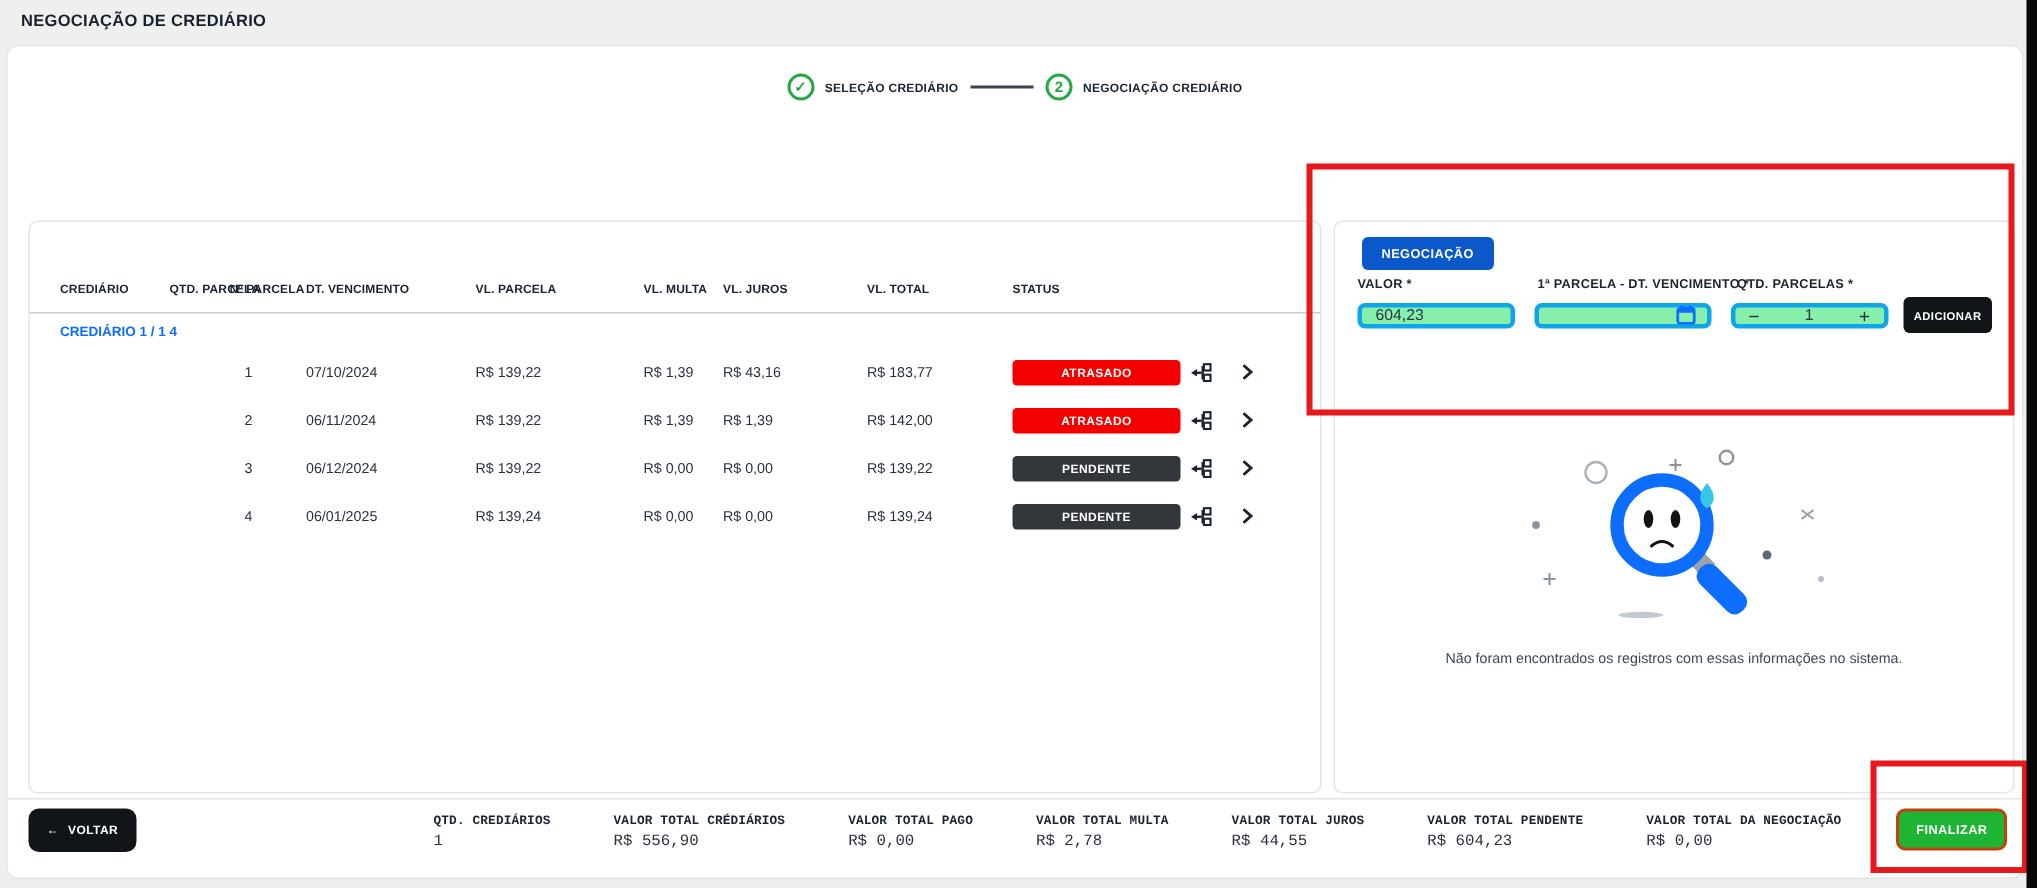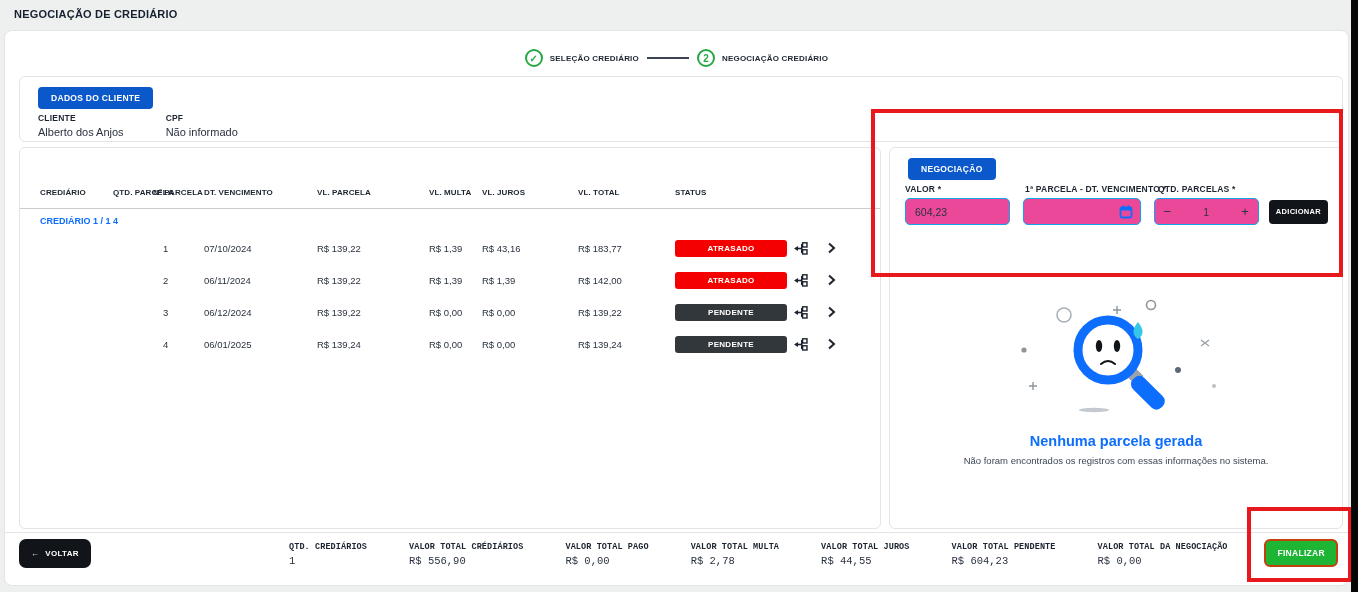--- a/index.html
+++ b/index.html
@@ -43,21 +43,21 @@
   .td { font-size:9.5px; color:#2a3240; white-space:nowrap; }
   .td-num { padding-left:10px; }
   .status-badge { width:112px; height:17px; border-radius:3px; color:#fff; font-size:8px; font-weight:bold; letter-spacing:.3px; display:flex; align-items:center; justify-content:center; }
   .row-icon { width:16px; height:16px; display:flex; align-items:center; justify-content:center; cursor:pointer; }
 
   
   .nego-form { position:absolute; left:15px; top:36px; right:14px; }
   .nego-labels { display:flex; }
   .nego-label { font-size:8.5px; font-weight:bold; letter-spacing:.2px; color:#1c2430; white-space:nowrap; }
   .nego-inputs { display:flex; margin-top:4px; align-items:center; }
-  .inp { border:1px solid #0ea5e9; border-radius:5px; height:27px; background:#ec4899; display:flex; align-items:center; }
+  .inp { border:3px solid #0ea5e9; border-radius:5px; height:17px; background:#86efac; display:flex; align-items:center; }
   .inp input { border:none; outline:none; font-family:"Liberation Sans",sans-serif; font-size:10.5px; color:#2a3240; width:100%; padding:0 9px; background:transparent; }
   .inp-valor { width:107px; }
   .inp-date { width:120px; margin-left:13px; }
   .qty-box { width:107px; margin-left:13px; display:flex; align-items:center; justify-content:space-between; padding:0 9px; }
   .qty-btn { font-size:13px; color:#2a3240; cursor:pointer; line-height:1; background:none; border:none; font-family:inherit; }
   .qty-val { font-size:10.5px; color:#2a3240; }
   .btn-dark { background:#111418; color:#fff; border:none; border-radius:4px; font-family:"Liberation Sans",sans-serif; font-weight:bold; cursor:pointer; }
   .btn-adicionar { height:24px; padding:0 7px; margin-left:10px; font-size:7.5px; letter-spacing:.3px; }
 
   
@@ -93,33 +93,20 @@
       <span class="step-circle">✓</span>
       <span class="step-label">SELEÇÃO CREDIÁRIO</span>
     </div>
     <div class="step-line"></div>
     <div class="step">
       <span class="step-circle">2</span>
       <span class="step-label">NEGOCIAÇÃO CREDIÁRIO</span>
     </div>
   </div>
 
-  <div class="inner-card card-client">
-    <div class="section-badge">DADOS DO CLIENTE</div>
-    <div class="client-fields">
-      <div>
-        <div class="field-label">CLIENTE</div>
-        <div class="field-value">Alberto dos Anjos</div>
-      </div>
-      <div>
-        <div class="field-label">CPF</div>
-        <div class="field-value">Não informado</div>
-      </div>
-    </div>
-  </div>
 
   <div class="inner-card card-table">
 
     <div class="tbl-grid tbl-head">
       <div class="th">CREDIÁRIO</div>
       <div class="th">QTD. PARCELA</div>
       <div class="th">Nº PARCELA</div>
       <div class="th">DT. VENCIMENTO</div>
       <div class="th">VL. PARCELA</div>
       <div class="th">VL. MULTA</div>
@@ -296,21 +283,20 @@
         <rect x="148" y="76" width="40" height="16" rx="7" fill="#0d6efd" transform="rotate(45 152 82)"></rect>
 
         <circle cx="122" cy="52" r="30" fill="#fff" stroke="#0d6efd" stroke-width="9"></circle>
 
         <path d="M152 24 q9 11 0 17 q-9 -6 0 -17" fill="#35c7e8"></path>
 
         <ellipse cx="113" cy="48" rx="3.2" ry="6" fill="#101418"></ellipse>
         <ellipse cx="131" cy="48" rx="3.2" ry="6" fill="#101418"></ellipse>
         <path d="M115 66 Q122 60 129 66" fill="none" stroke="#101418" stroke-width="2" stroke-linecap="round"></path>
       </svg>
-      <div class="empty-title">Nenhuma parcela gerada</div>
       <div class="empty-sub">Não foram encontrados os registros com essas informações no sistema.</div>
     </div>
   </div>
 
   <div class="footer-divider"></div>
 
   <button class="btn-dark btn-voltar">
     <span>←</span>
     <span>VOLTAR</span>
   </button>

